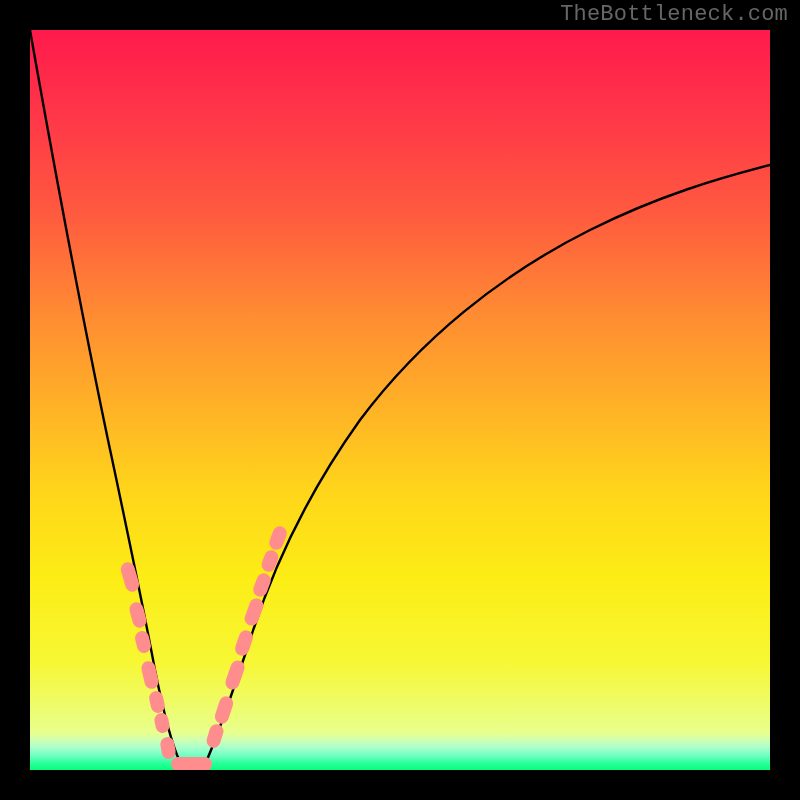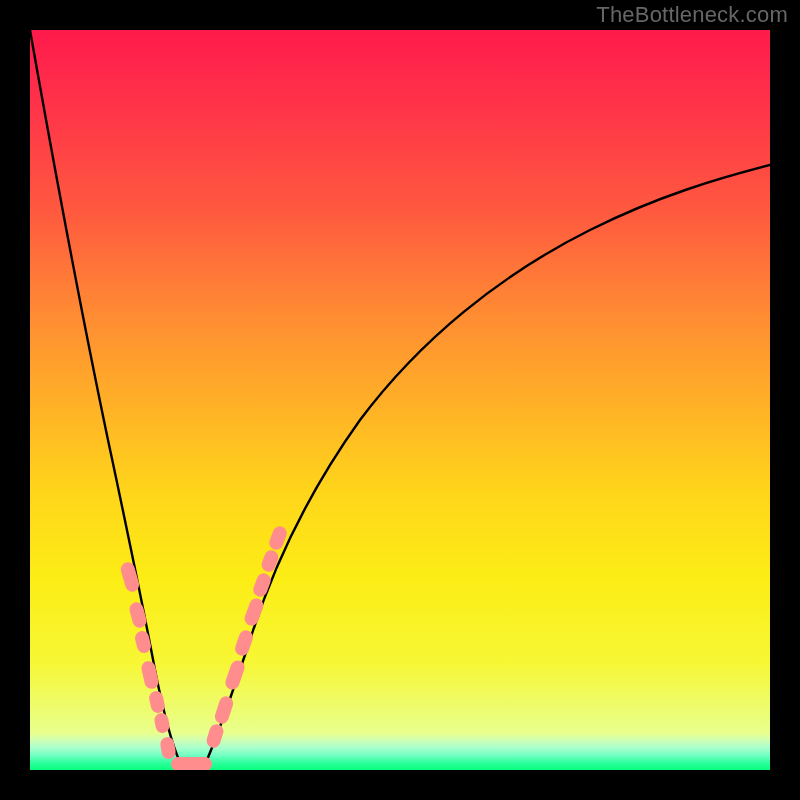--- a/index.html
+++ b/index.html
@@ -19,20 +19,21 @@
   }
   .watermark {
     position: absolute;
     top: 2px;
     right: 12px;
     color: #666;
     font-size: 22px;
     font-weight: 500;
     z-index: 10;
     letter-spacing: 0.2px;
+    font-family: Liberation Mono, monospace;
   }
   .plot {
     position: absolute;
     left: 30px;
     top: 30px;
     width: 740px;
     height: 740px;
     overflow: hidden;
   }
   .gradient-stage {

